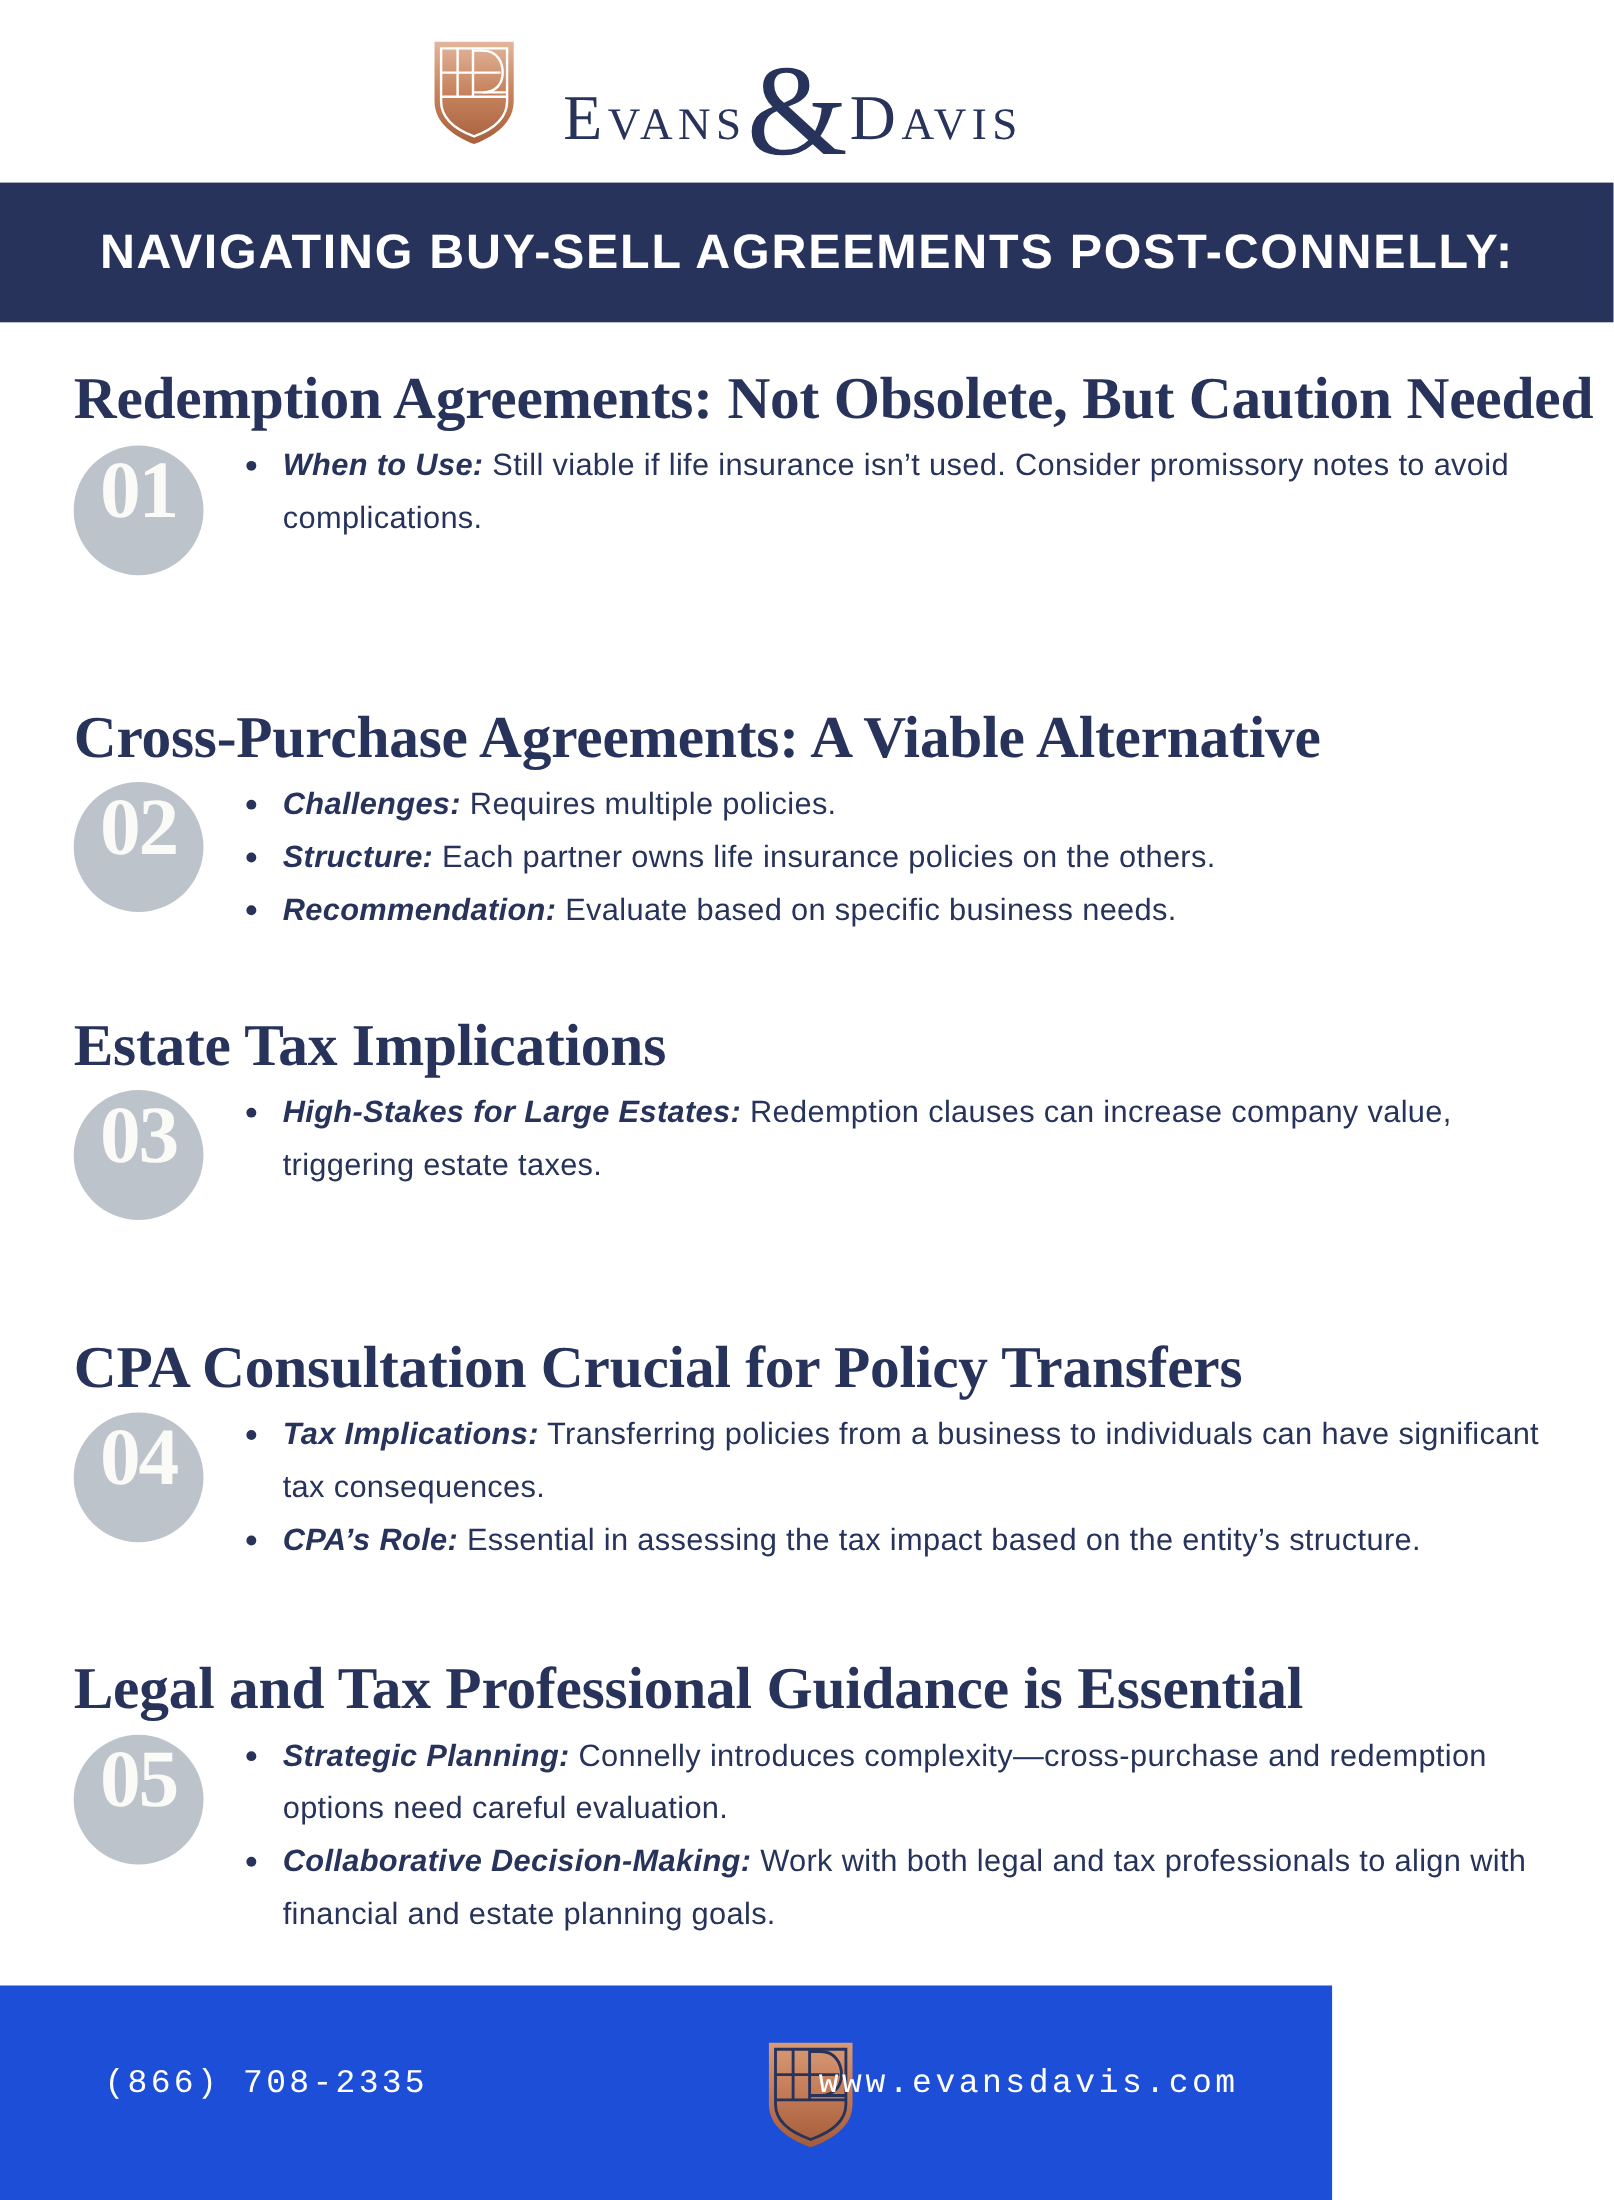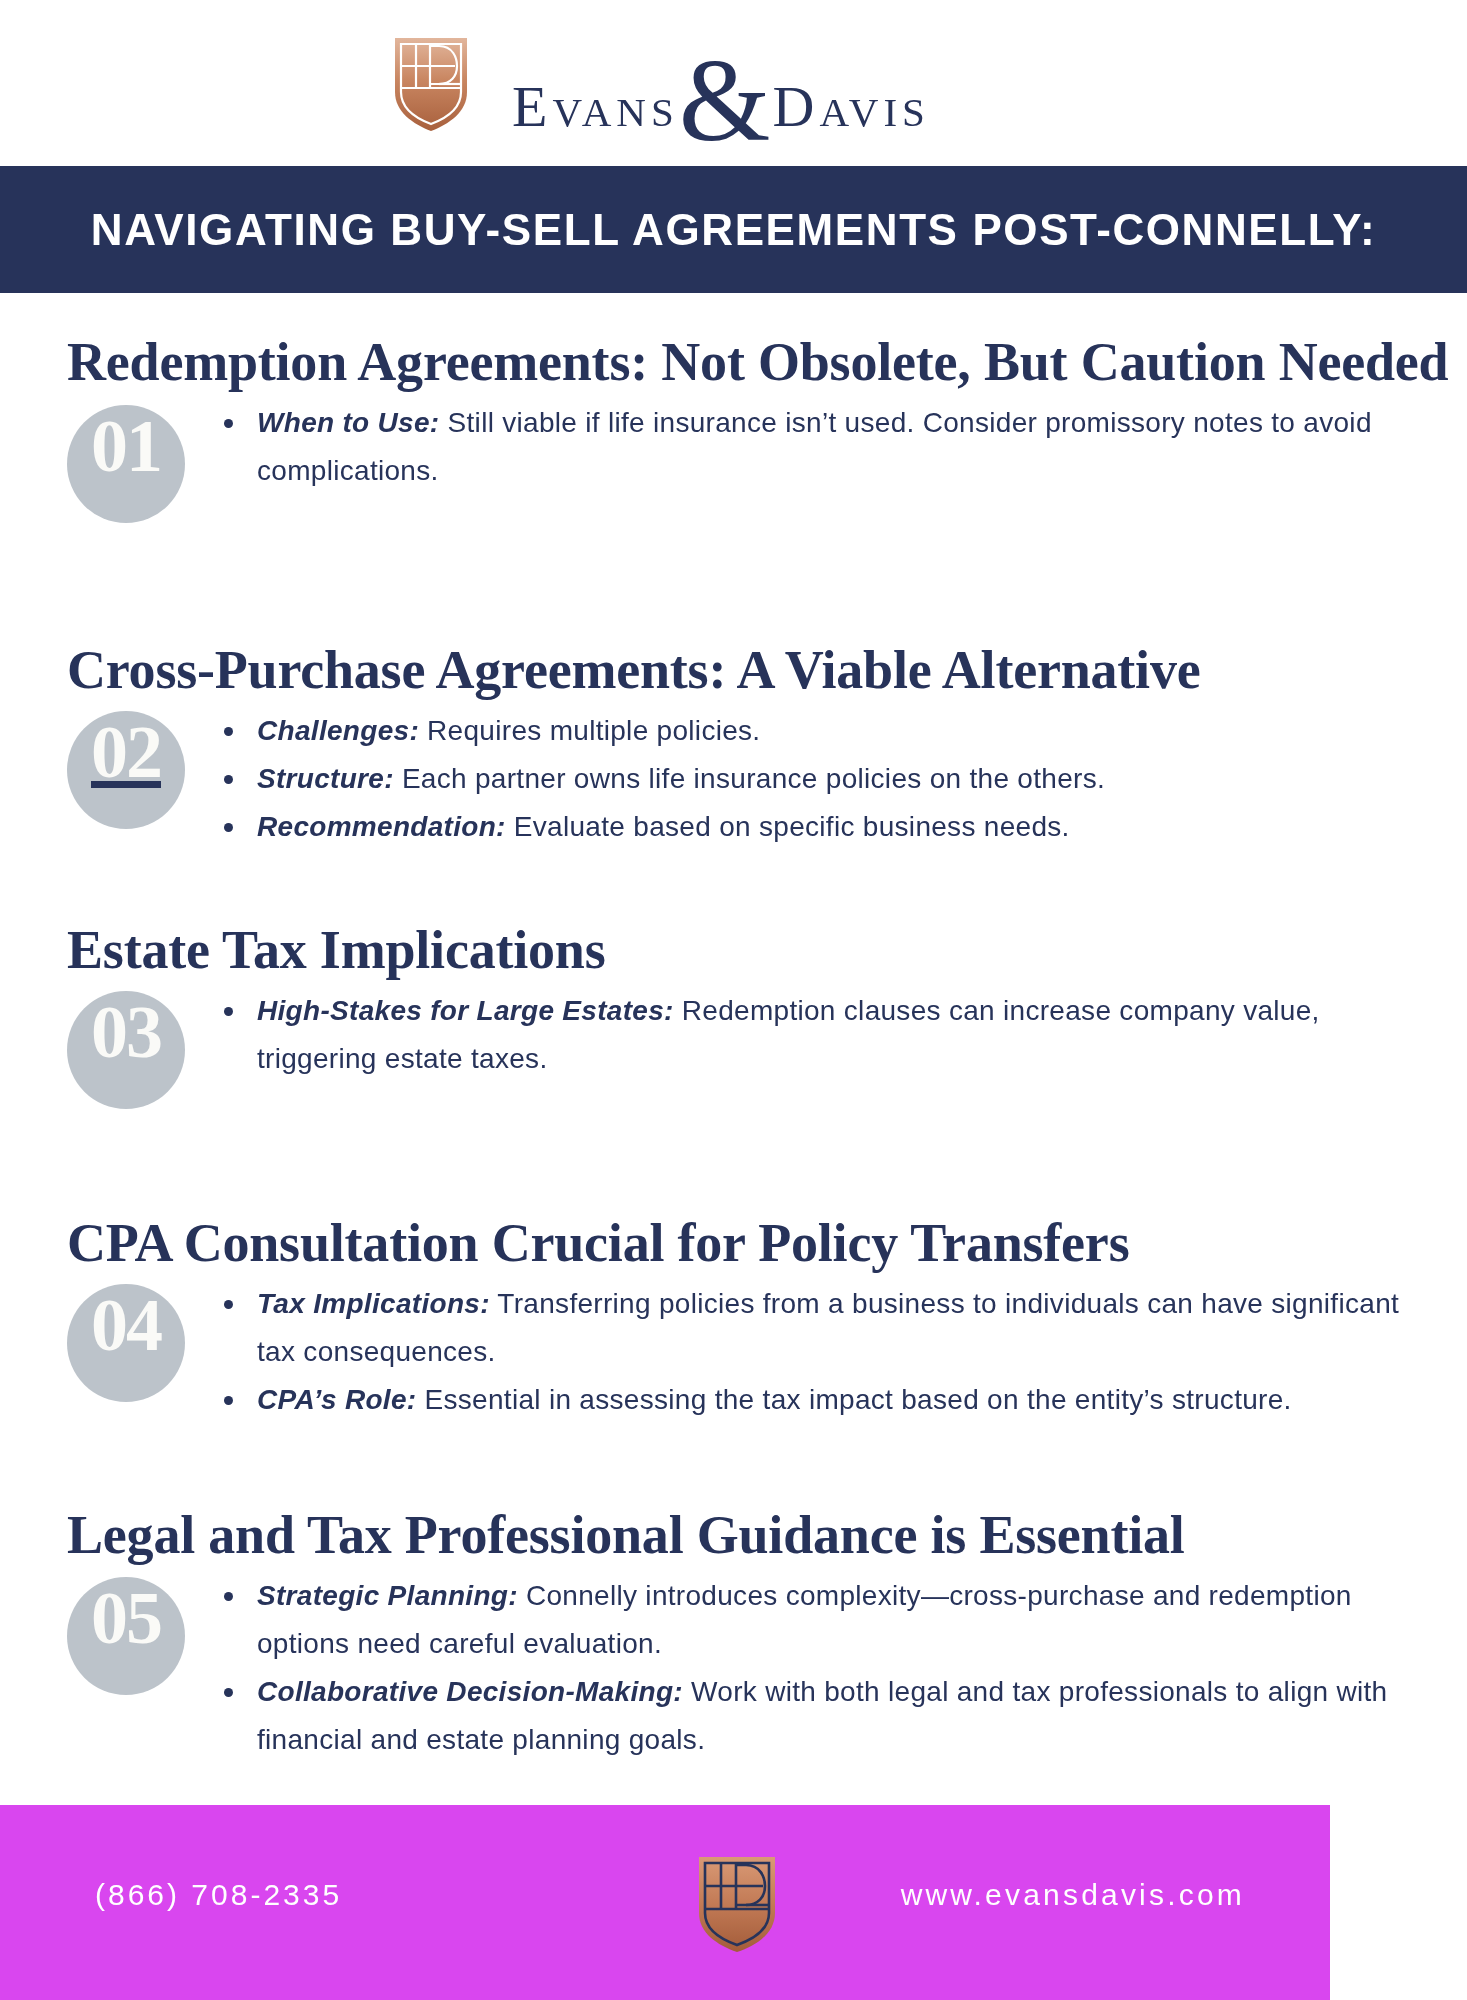--- a/index.html
+++ b/index.html
@@ -27,21 +27,21 @@
   .num-circle { position: absolute; left: 67px; width: 118px; height: 118px; border-radius: 50%;
                 background: #BCC3CA; display: flex; align-items: flex-start; justify-content: center; }
   .num-circle span { font-family: "Liberation Serif", "DejaVu Serif", serif; font-weight: bold; font-size: 74px;
                      color: #FAFAF7; letter-spacing: -2px; line-height: 1; margin-top: 4px; }
   .bullets { position: absolute; left: 222px; list-style: none; width: 1180px; }
   .bullets li { position: relative; padding-left: 35px; font-size: 28px; line-height: 48px; color: #27335A; letter-spacing: 0.3px; }
   .bullets li .dot { position: absolute; left: 2px; top: 20px; width: 9px; height: 9px; border-radius: 50%; background: #27335A; }
   .bullets li .lbl { font-weight: bold; font-style: italic; }
 
   
-  .footer { position: absolute; left: 0; top: 1805px; width: 1330px; height: 195px; background: #d946ef; }
+  .footer { position: absolute; left: 0; top: 1805px; width: 1211px; height: 195px; background: #1d4ed8; font-family: Liberation Mono, monospace; }
   .footer .phone { position: absolute; left: 95px; top: 75px; color: #ffffff; font-size: 30px; letter-spacing: 3px; line-height: 1; }
   .footer .web { position: absolute; right: 85px; top: 75px; color: #ffffff; font-size: 30px; letter-spacing: 3.2px; line-height: 1; }
   .footer .shield-small { position: absolute; left: 697px; top: 50px; width: 80px; height: 98px; }
 </style>
 </head>
 <body>
 
 <header class="logo-bar">
   <svg class="logo-shield" viewBox="0 0 76 96">
     <defs>
@@ -76,21 +76,21 @@
   <div class="num-circle" style="top:70px;">
     <span>01</span>
   </div>
   <ul class="bullets" style="top:64px;">
     <li><span class="dot"></span><span class="lbl">When to Use:</span><span> Still viable if life insurance isn’t used. Consider promissory notes to avoid complications.</span></li>
   </ul>
 </section>
 
 <section class="section" style="top:643px;">
   <h2>Cross-Purchase Agreements: A Viable Alternative</h2>
-  <div class="num-circle" style="top:68px;text-decoration:underline;">
+  <div class="num-circle" style="top:68px;">
     <span>02</span>
   </div>
   <ul class="bullets" style="top:64px;">
     <li><span class="dot"></span><span class="lbl">Challenges:</span><span> Requires multiple policies.</span></li>
     <li><span class="dot"></span><span class="lbl">Structure:</span><span> Each partner owns life insurance policies on the others.</span></li>
     <li><span class="dot"></span><span class="lbl">Recommendation:</span><span> Evaluate based on specific business needs.</span></li>
   </ul>
 </section>
 
 <section class="section" style="top:923px;">

